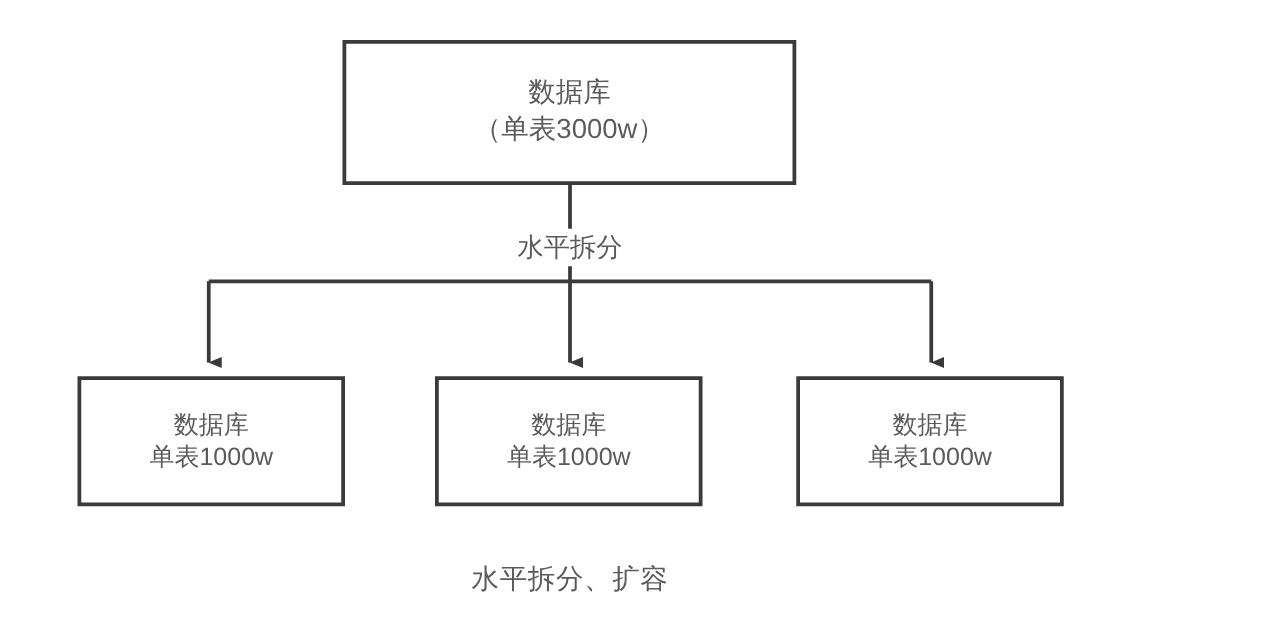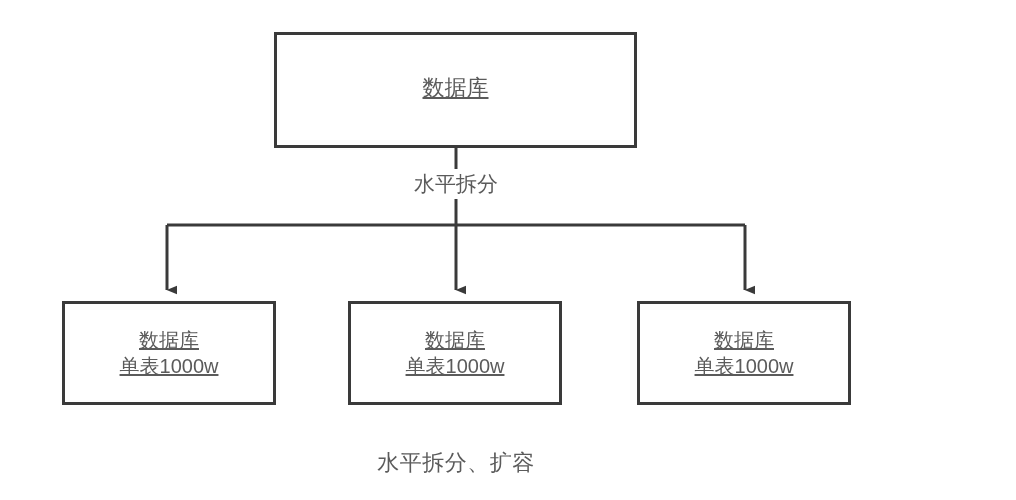--- a/index.html
+++ b/index.html
@@ -34,21 +34,20 @@
     box-sizing: border-box;
     background: #ffffff;
     border: 3px solid #3a3a3a;
     display: flex;
     flex-direction: column;
     align-items: center;
     justify-content: center;
     color: #5b5b5b;
     line-height: 1.32;
     white-space: nowrap;
-    text-decoration: underline;
   }
   .node .ln {
     display: block;
     text-align: center;
   }
 
   
   #node-root {
     left: 274px;
     top: 32px;
@@ -68,21 +67,21 @@
     font-size: 20px;
   }
   #node-shard-1 { left: 62px; }
   #node-shard-2 { left: 348px; }
   #node-shard-3 { left: 637px; }
 
   
   #edge-label-split {
     position: absolute;
     left: 456px;
-    top: 184px;
+    top: 198px;
     transform: translate(-50%, -50%);
     background: transparent;
     color: #5b5b5b;
     font-size: 21px;
     white-space: nowrap;
     padding: 0 2px;
     text-align: center;
   }
   #edge-label-split .lbl-bg {
     display: inline-block;
@@ -121,20 +120,21 @@
     <line x1="167" y1="225" x2="167" y2="290" stroke="#3a3a3a" stroke-width="3" marker-end="url(#arrowhead)"></line>
 
     <line x1="456" y1="225" x2="456" y2="290" stroke="#3a3a3a" stroke-width="3" marker-end="url(#arrowhead)"></line>
 
     <line x1="745" y1="225" x2="745" y2="290" stroke="#3a3a3a" stroke-width="3" marker-end="url(#arrowhead)"></line>
   </svg>
 
   <div class="node" id="node-root">
     <div class="stack">
       <span class="ln">数据库</span>
+      <span class="ln">（单表3000w）</span>
     </div>
   </div>
 
   <div id="edge-label-split">
     <span class="lbl-bg">水平拆分</span>
   </div>
 
   <div class="node shard" id="node-shard-1">
     <span class="ln">数据库</span>
     <span class="ln">单表1000w</span>

